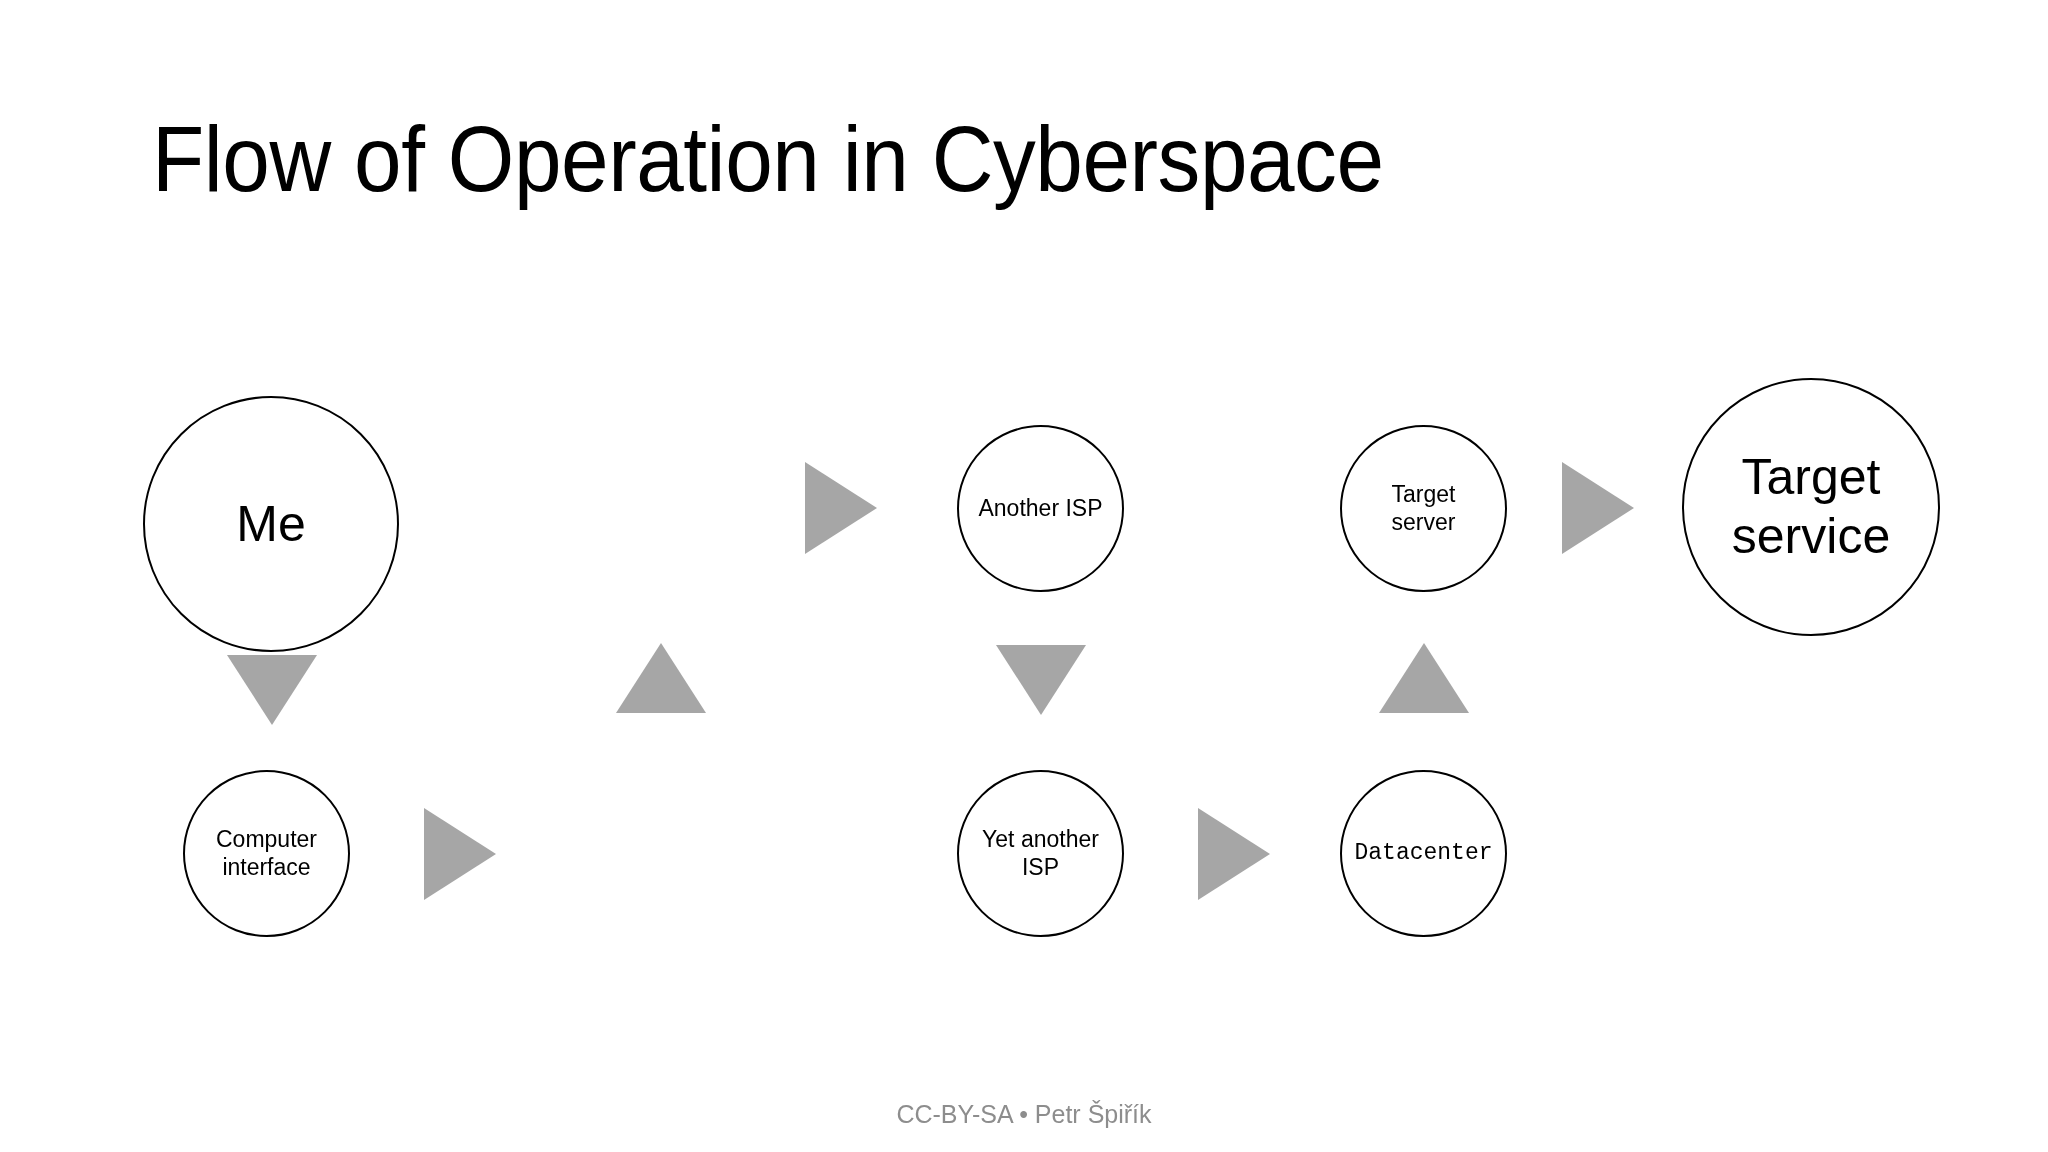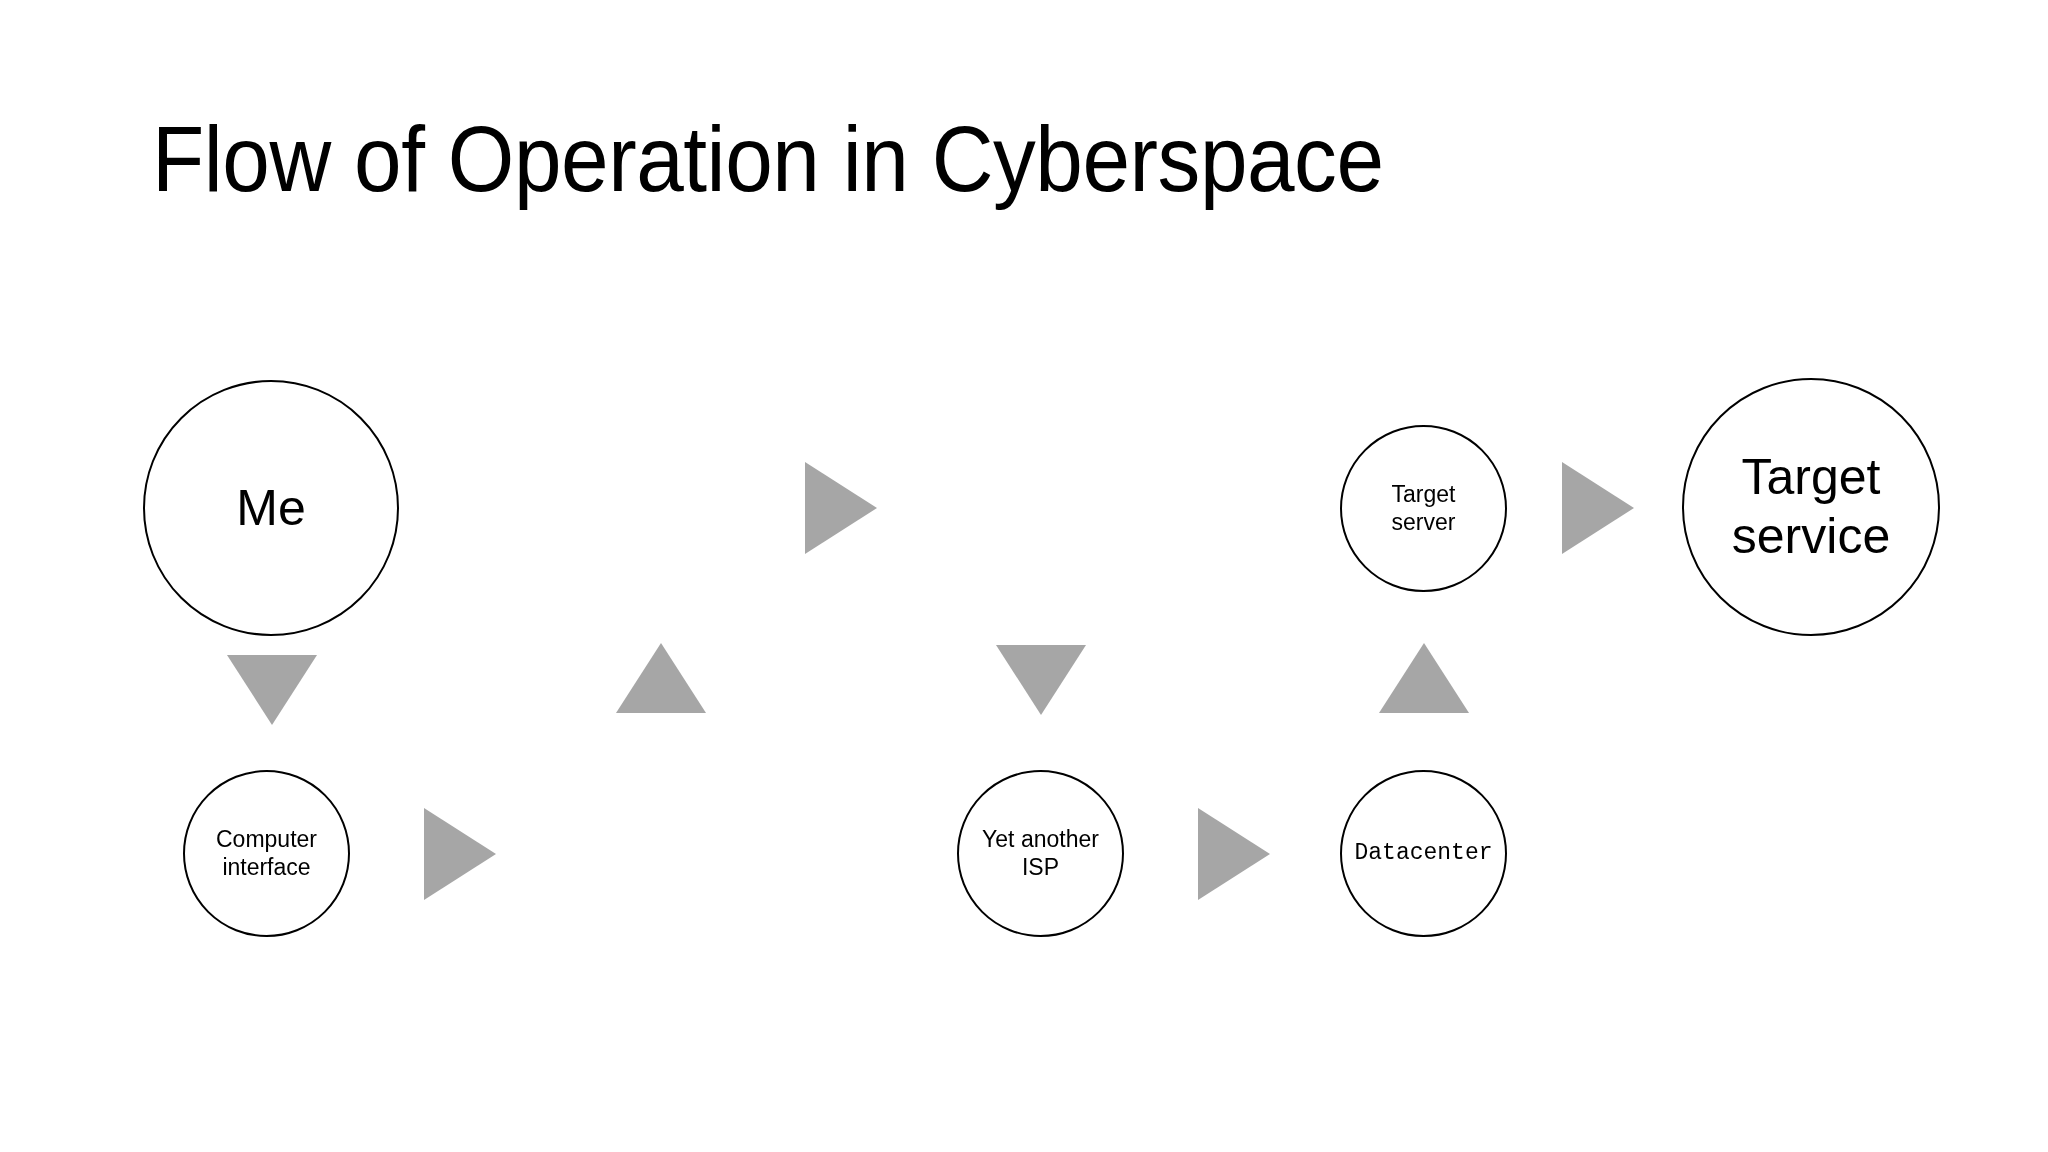--- a/index.html
+++ b/index.html
@@ -96,27 +96,30 @@
     color: #8d8d8d;
   }
 </style>
 </head>
 <body>
 
 <div class="slide">
 
   <div class="slide-title">Flow of Operation in Cyberspace</div>
 
-  <div class="node big" style="left:143px; top:380px; width:256px; height:256px;">
+  <div class="node big" style="left:143px; top:396px; width:256px; height:256px;">
     <span class="node-label">Me</span>
   </div>
 
 
   <div class="arrow right" style="left:805px; top:462px;"></div>
 
+  <div class="node small" style="left:957px; top:425px; width:167px; height:167px;">
+    <span class="node-label">Another ISP</span>
+  </div>
 
   <div class="node small" style="left:1340px; top:425px; width:167px; height:167px;">
     <span class="node-label">Target
 server</span>
   </div>
 
   <div class="arrow right" style="left:1562px; top:462px;"></div>
 
   <div class="node big" style="left:1682px; top:378px; width:258px; height:258px;">
     <span class="node-label">Target
@@ -143,14 +146,15 @@
     <span class="node-label">Yet another
 ISP</span>
   </div>
 
   <div class="arrow right" style="left:1198px; top:808px;"></div>
 
   <div class="node small" style="left:1340px; top:770px; width:167px; height:167px;font-family:Liberation Mono, monospace;">
     <span class="node-label">Datacenter</span>
   </div>
 
+  <div class="footer-credit">CC-BY-SA • Petr Špiřík</div>
 
 </div>
 
 </body></html>

